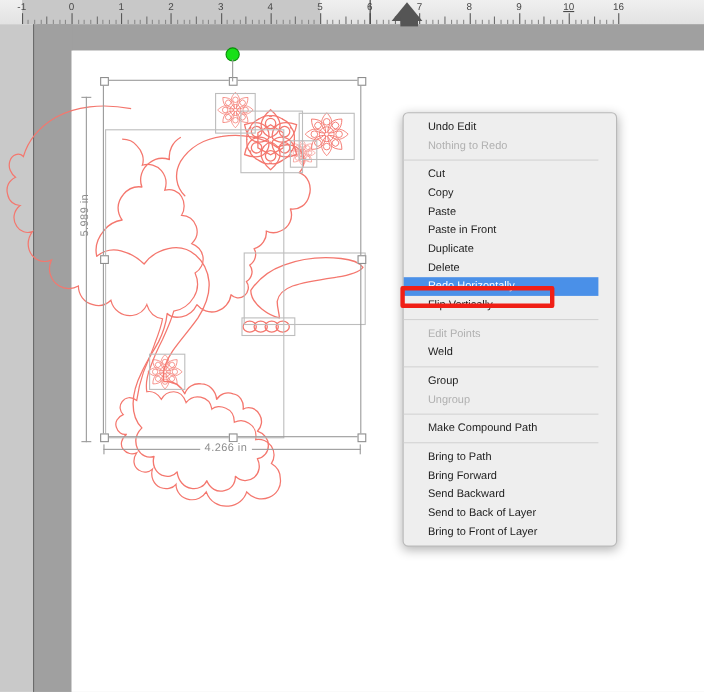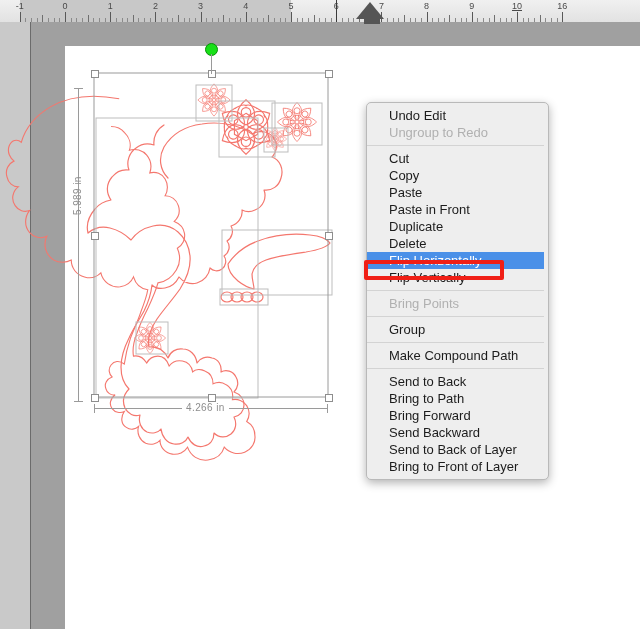--- a/index.html
+++ b/index.html
@@ -62,22 +62,22 @@
   }
 
   
   #art{position:absolute;left:0;top:0;width:640px;height:629px;pointer-events:none;}
 
   
   #ctxmenu{
     position:absolute;left:366px;top:102px;width:177px;
     background:#eeeeee;border:1px solid #b9b9b9;border-radius:5px;
     box-shadow:0 3px 10px rgba(0,0,0,0.30);
-    padding:4px 4px 4px 0;
-    font-size:13px;color:#1c1c1c;
+    padding:4px 16px 4px 0;
+    font-size:10px;color:#1c1c1c;
   }
   #ctxmenu .mi{
     height:17px;line-height:17px;padding-left:22px;white-space:nowrap;
   }
   #ctxmenu .mi.disabled{color:#b0b0b0;}
   #ctxmenu .mi.selected{
     background:#4a90e8;color:#ffffff;
   }
   #ctxmenu .sep{
     height:1px;background:#d3d3d3;margin:4px 0 4px 0;
@@ -538,37 +538,38 @@
 <div class="dimline" style="left:74px;top:401px;width:9px;height:1px;"></div>
 <div class="dimtext" style="left:72px;top:215px;transform:rotate(-90deg);transform-origin:left top;white-space:nowrap;">5.989 in</div>
 
 <div class="dimline" style="left:94px;top:408px;width:234px;height:1px;"></div>
 <div class="dimline" style="left:94px;top:404px;width:1px;height:9px;"></div>
 <div class="dimline" style="left:327px;top:404px;width:1px;height:9px;"></div>
 <div class="dimtext" style="left:182px;top:402px;background:#fff;padding:0 4px;">4.266 in</div>
 
 <div id="ctxmenu">
     <div class="mi">Undo Edit</div>
-    <div class="mi disabled">Ungroup to Redo</div>
+    <div class="mi disabled">Nothing to Redo</div>
     <div class="sep"></div>
     <div class="mi">Cut</div>
     <div class="mi">Copy</div>
     <div class="mi">Paste</div>
     <div class="mi">Paste in Front</div>
     <div class="mi">Duplicate</div>
     <div class="mi">Delete</div>
-    <div class="mi selected">Flip Horizontally</div>
+    <div class="mi selected">Redo Horizontally</div>
     <div class="mi">Flip Vertically</div>
     <div class="sep"></div>
-    <div class="mi disabled">Bring Points</div>
+    <div class="mi disabled">Edit Points</div>
+    <div class="mi">Weld</div>
     <div class="sep"></div>
     <div class="mi">Group</div>
+    <div class="mi disabled">Ungroup</div>
     <div class="sep"></div>
     <div class="mi">Make Compound Path</div>
     <div class="sep"></div>
-    <div class="mi">Send to Back</div>
     <div class="mi">Bring to Path</div>
     <div class="mi">Bring Forward</div>
     <div class="mi">Send Backward</div>
     <div class="mi">Send to Back of Layer</div>
     <div class="mi">Bring to Front of Layer</div>
   </div>
 <div id="redbox" style="border-color: rgb(240, 31, 22);"></div>
 
 </body></html>

